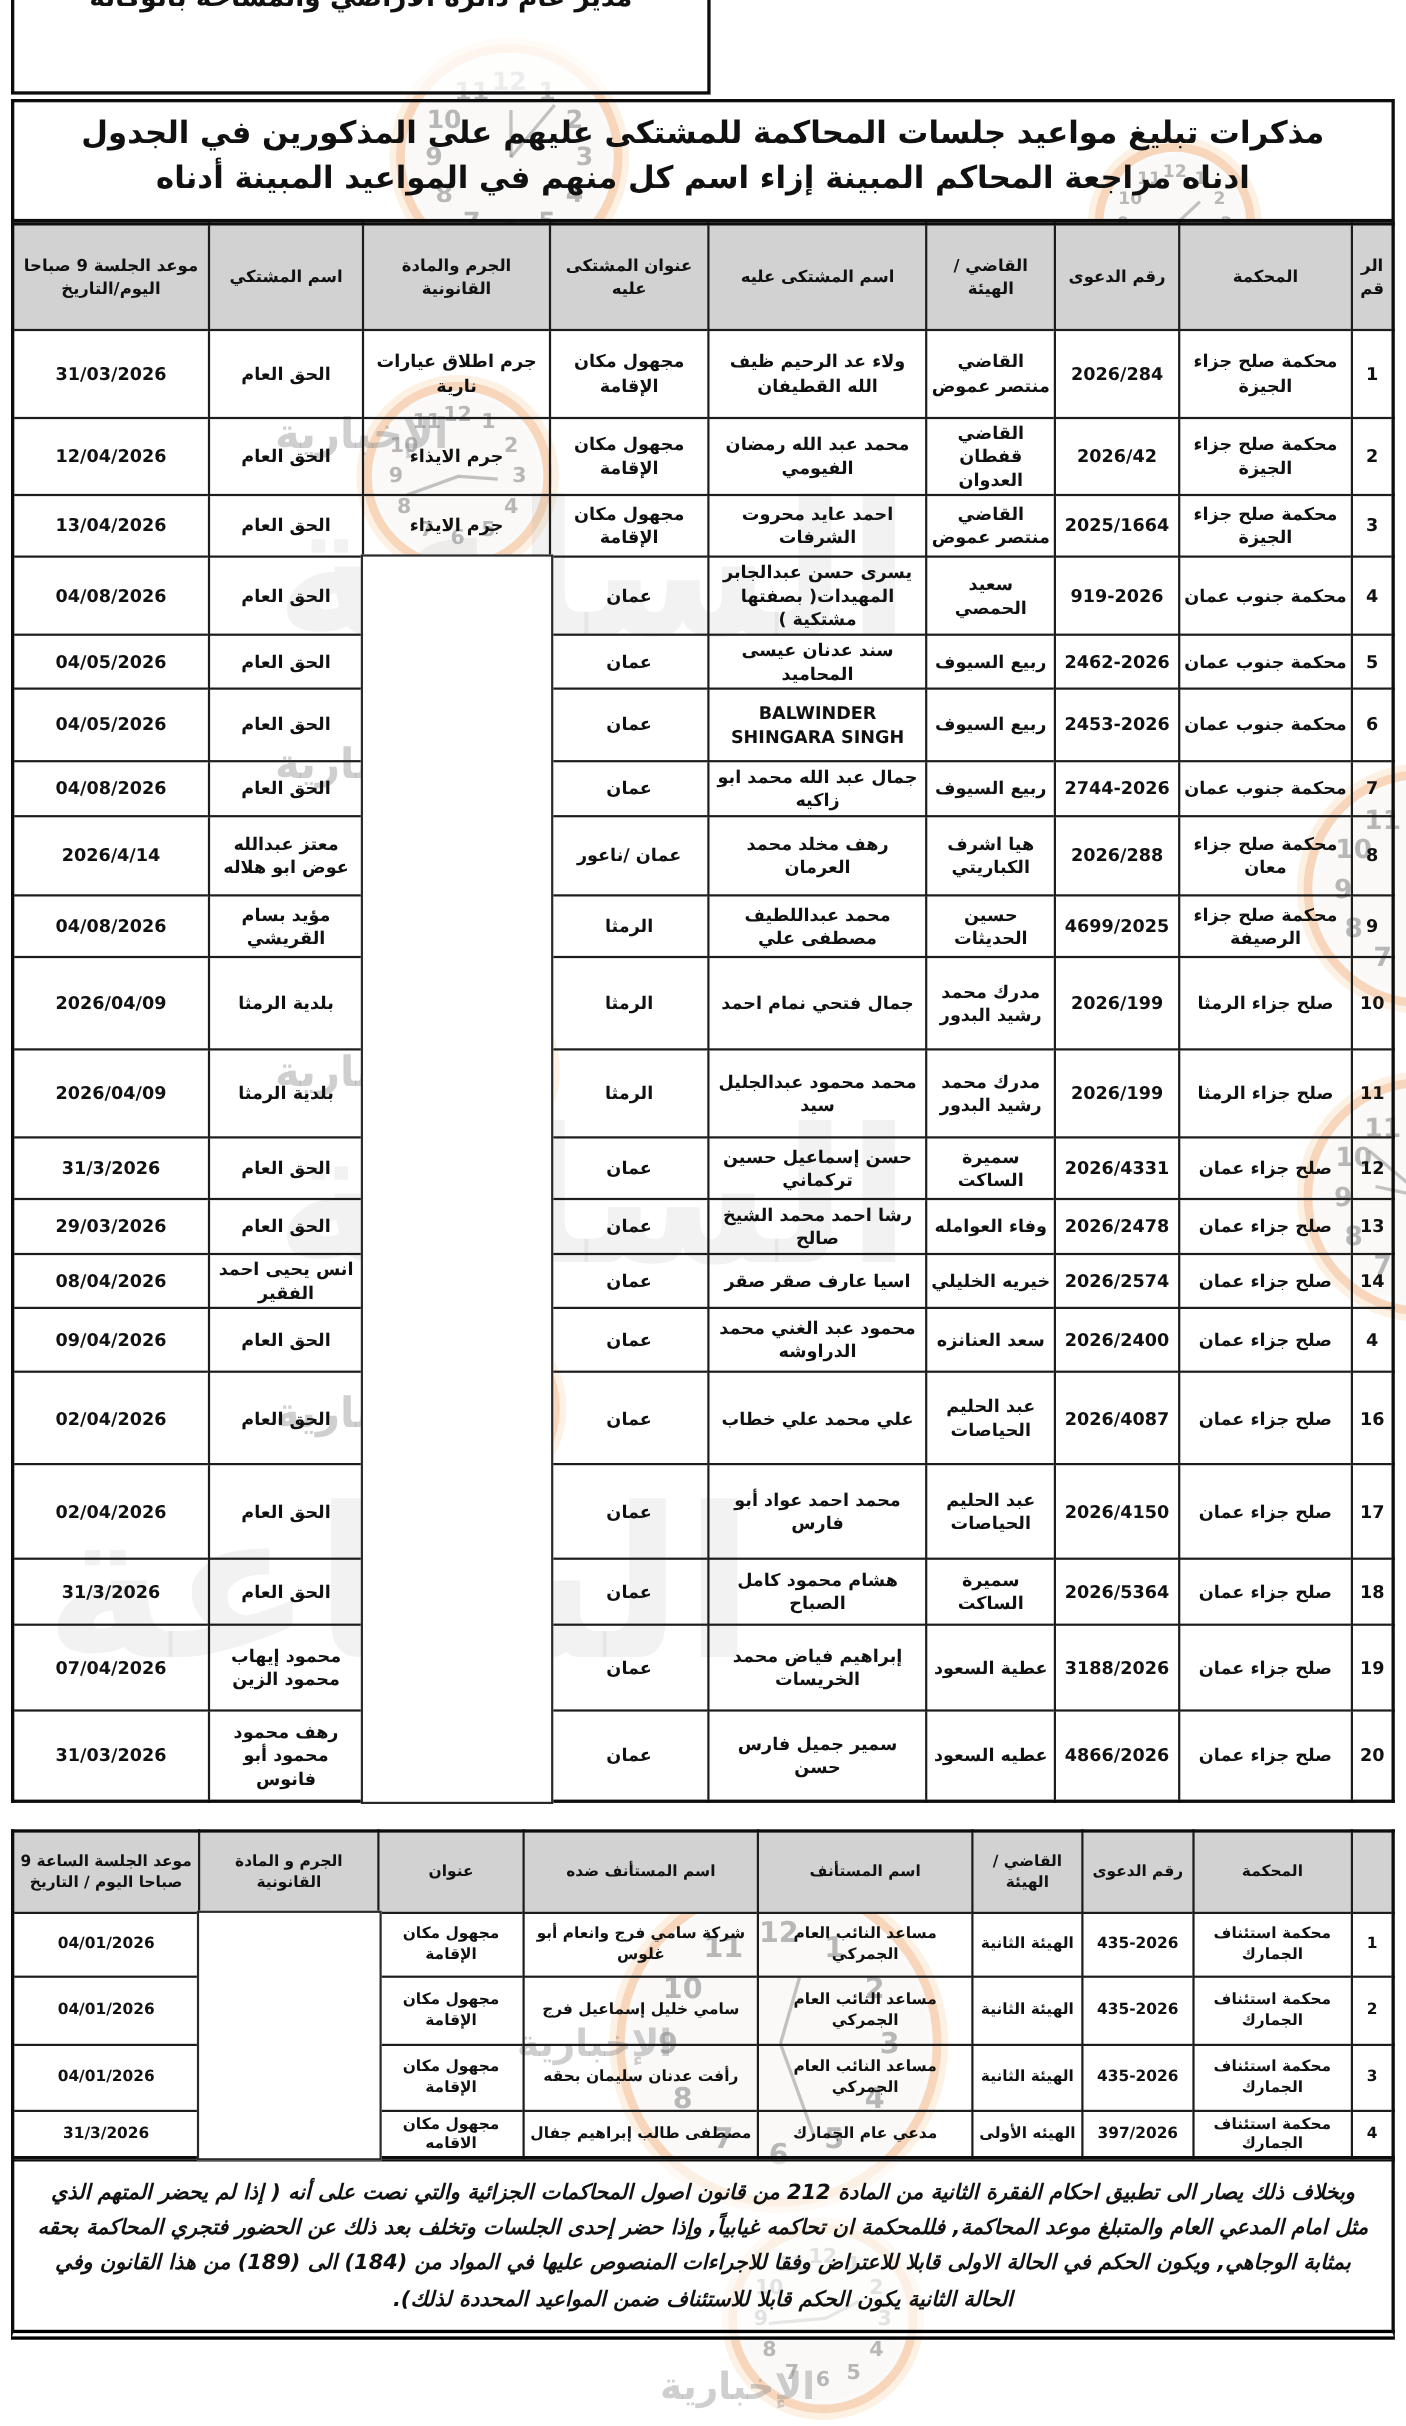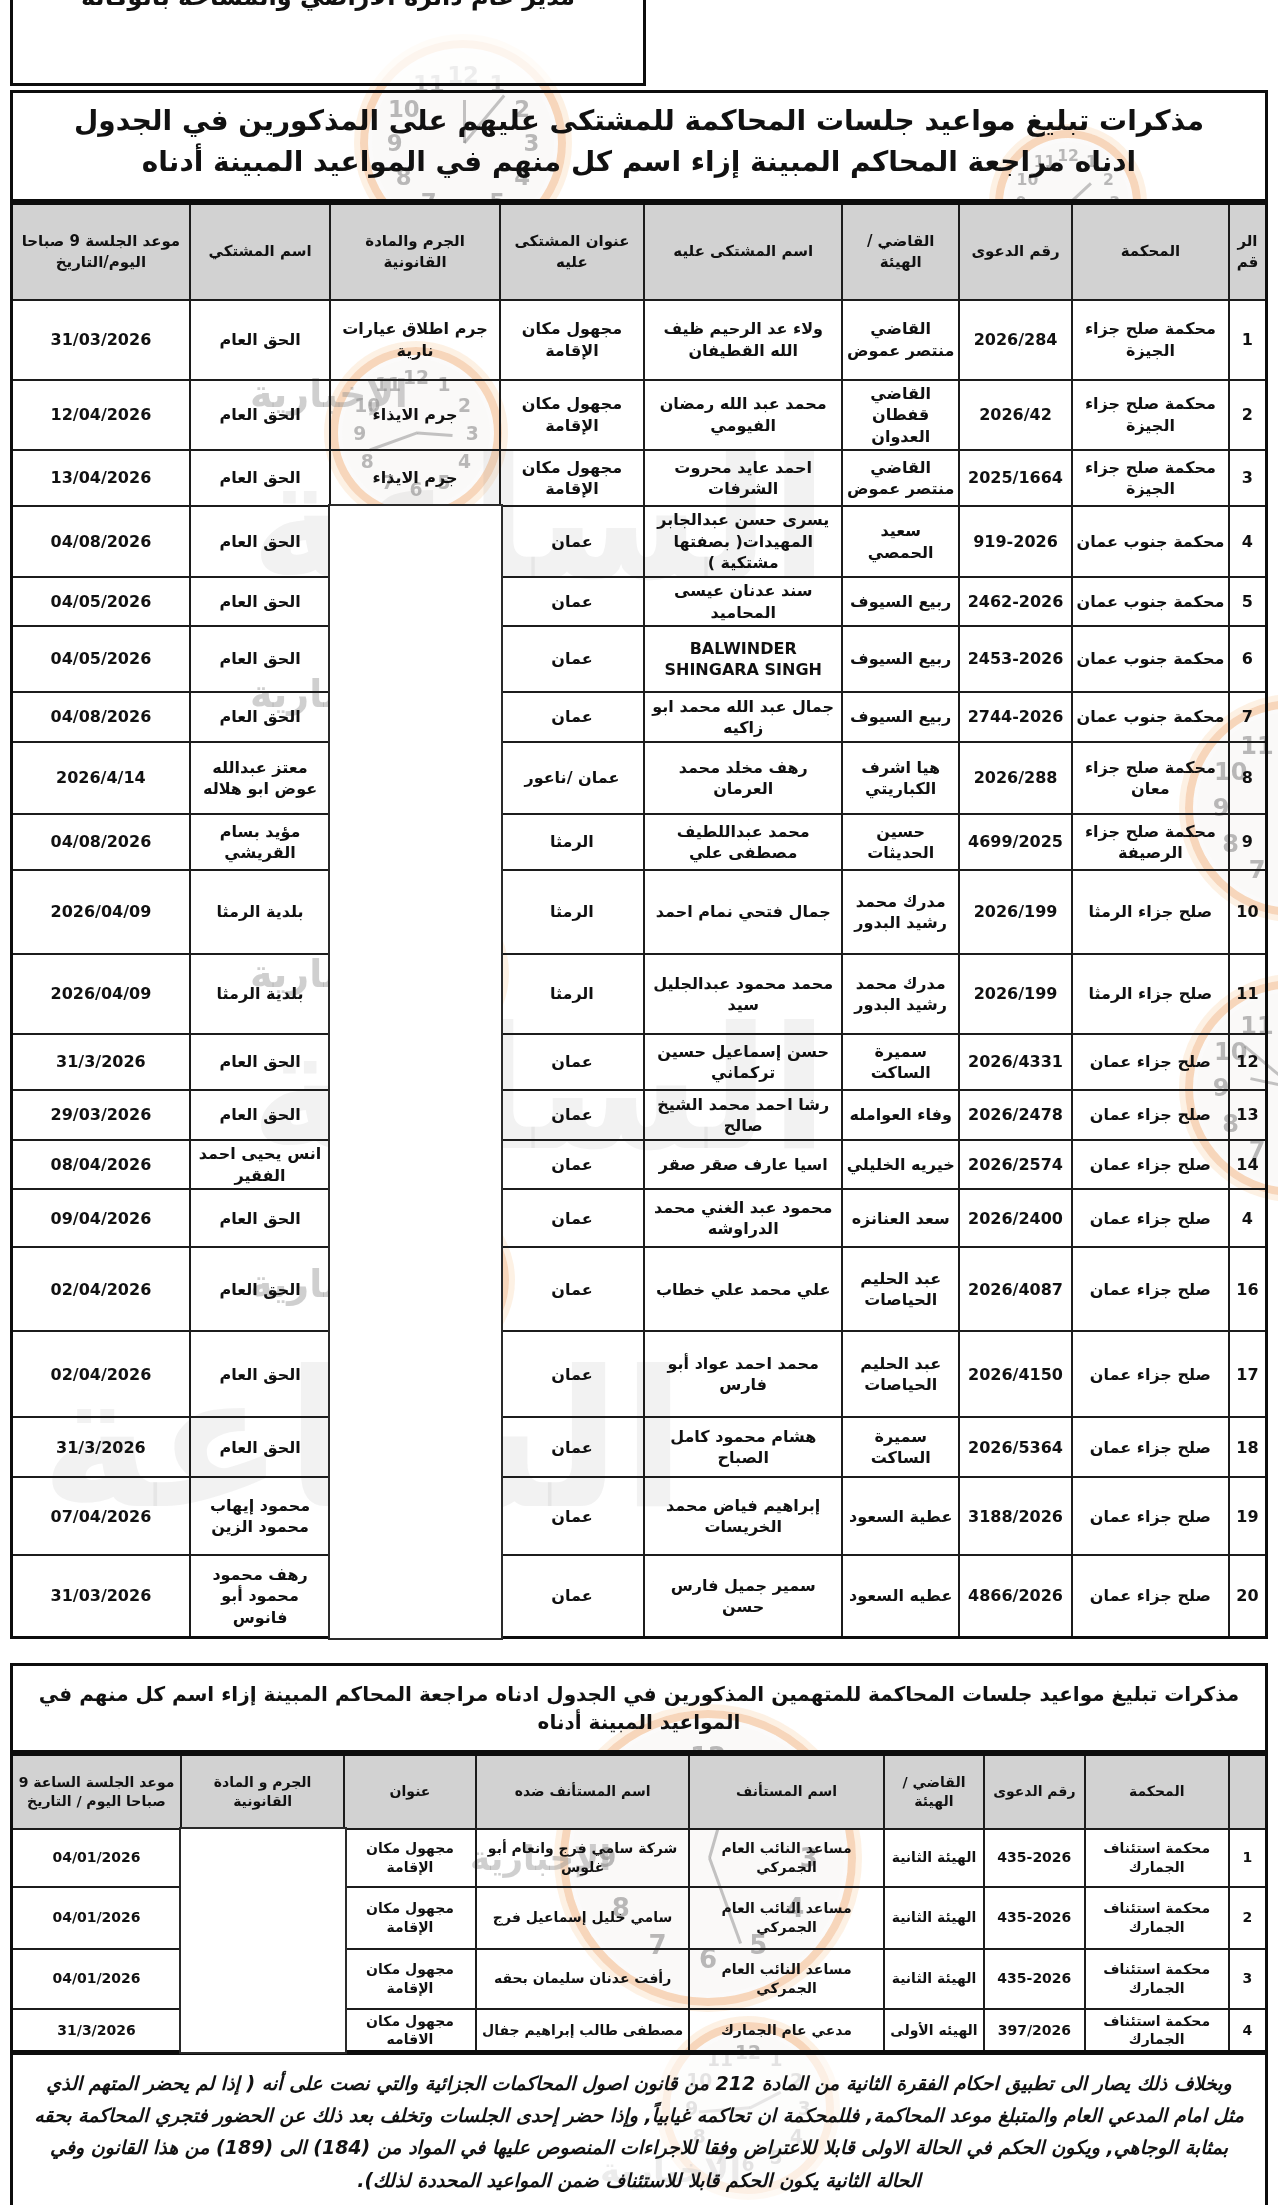--- a/index.html
+++ b/index.html
@@ -476,21 +476,20 @@
             <td>رهف محمود محمود أبو فانوس</td>
             <td>31/03/2026</td>
           </tr>
         </tbody>
     </table>
     <div class="blankbox" id="blank1" style="left: 318.328px; top: 302.281px; width: 170.422px; height: 1132.16px;"></div>
   </div>
 </div>
 
 <div class="block" id="block2">
-  <div class="title small">مذكرات تبليغ مواعيد جلسات المحاكمة للمتهمين المذكورين في الجدول ادناه مراجعة المحاكم المبينة إزاء اسم كل منهم في المواعيد المبينة أدناه</div>
   <div class="tablewrap">
     <table id="t2">
       <colgroup>
         <col style="width:3%">
           <col style="width:11.5%">
           <col style="width:8%">
         <col style="width:8%">
           <col style="width:15.5%">
           <col style="width:17%">
         <col style="width:10.5%">

